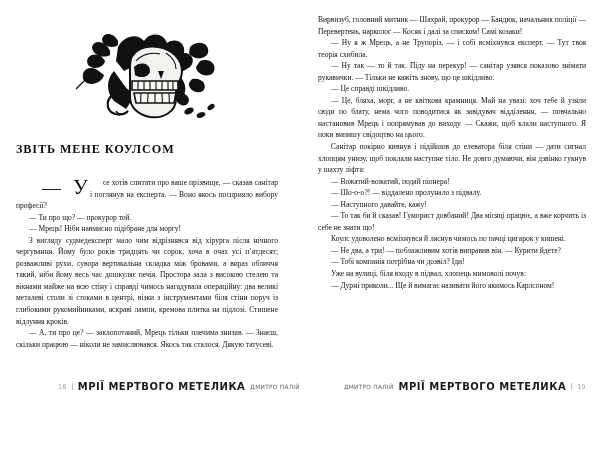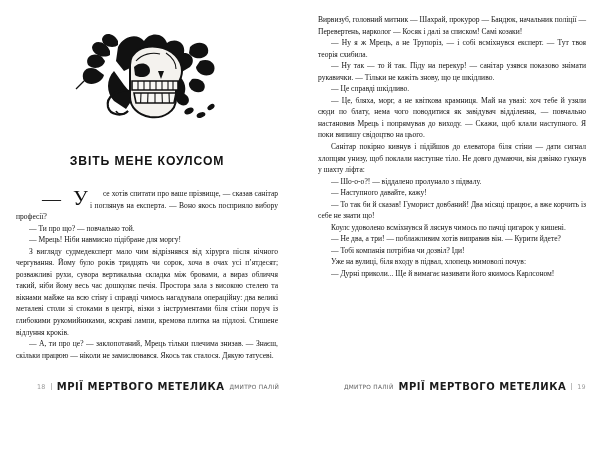--- a/index.html
+++ b/index.html
@@ -38,27 +38,26 @@
     width: 100%;
     display: flex;
     justify-content: center;
     align-items: flex-end;
     height: 108px;
     margin-top: 10px;
   }
   .chapter-art svg { display: block; }
 
   .chapter-title {
-    text-align: center;
-    font-family: Liberation Sans, sans-serif;
+    font-family: Liberation Serif, serif;
     font-weight: 700;
     font-size: 12.2px;
     letter-spacing: 0.9px;
     color: #111111;
-    margin-top: 22px;
+    margin-top: 10px;
     margin-bottom: 0;
   }
 
   
   .column {
     font-size: 7.55px;
     line-height: 11.55px;
     text-align: justify;
     text-justify: inter-word;
     hyphens: manual;
@@ -111,21 +110,21 @@
     bottom: 13px;
     left: 0;
     right: 0;
     display: flex;
     align-items: center;
     font-family: "DejaVu Sans", "Liberation Sans", sans-serif;
     font-size: 6.2px;
     letter-spacing: 0.35px;
     color: #5d5d5d;
   }
-  .footer-left  { padding-left: 16px; justify-content: center; }
+  .footer-left  { padding-left: 16px; justify-content: flex-end; }
   .footer-right { padding-right: 14px; justify-content: flex-end; }
 
   .folio {
     color: #9a9a9a;
     font-size: 6.4px;
   }
   .rule {
     display: inline-block;
     width: 1px;
     height: 7px;
@@ -225,21 +224,21 @@
     <h1 class="chapter-title">ЗВІТЬ МЕНЕ КОУЛСОМ</h1>
 
     <div class="column">
 
       <p class="opening">
         <span class="dropcap-wrap">
           <span class="emdash">—</span><span class="dropcap">У</span>
         </span><span>се хотів спитати про ваше прізвище, — сказав санітар і поглянув на експерта. — Воно якось посприяло вибору професії?</span>
       </p>
 
-      <p class="dialogue">— Ти про що? — повчально той.</p>
+      <p class="dialogue">— Ти про що? — прокурор той.</p>
       <p class="dialogue">— Мрець! Ніби навмисно підібране для моргу!</p>
       <p>З вигляду судмедексперт мало чим відрізнявся від хірурга після нічного чергування. Йому було років тридцять чи сорок, хоча в очах усі п’ятдесят; розважливі рухи, сувора вертикальна складка між бровами, а вираз обличчя такий, ніби йому весь час дошкуляє печія. Простора зала з високою стелею та вікнами майже на всю стіну і справді чимось нагадувала операційну: два великі металеві столи зі стоками в центрі, візки з інструментами біля стіни поруч із глибокими рукомийниками, яскраві лампи, кремова плитка на підлозі. Стишене відлуння кроків.</p>
       <p class="dialogue">— А, ти про це? — заклопотаний, Мрець тільки плечима знизав. — Знаєш, скільки працюю — ніколи не замислювався. Якось так сталося. Дякую татусеві.</p>
     </div>
 
     <div class="footer footer-left">
       <span class="folio">18</span>
       <span class="rule"></span>
       <span class="book-title">МРІЇ МЕРТВОГО МЕТЕЛИКА</span>
       <span class="author">ДМИТРО ПАЛІЙ</span>
@@ -248,20 +247,21 @@
 
   <div class="page page-right">
 
     <div class="column">
       <p class="flush">Вирвизуб, головний митник — Шахрай, прокурор — Бандюк, начальник поліції — Перевертень, нарколог — Косяк і далі за списком! Самі козаки!</p>
       <p class="dialogue">— Ну я ж Мрець, а не Трупоріз, — і собі всміхнувся експерт. — Тут твоя теорія схибила.</p>
       <p class="dialogue">— Ну так — то й так. Піду на перекур! — санітар узявся показово знімати рукавички. — Тільки не кажіть знову, що це шкідливо.</p>
       <p class="dialogue">— Це справді шкідливо.</p>
       <p class="dialogue">— Це, бляха, морг, а не квіткова крамниця. Май на увазі: хоч тебе й узяли сюди по блату, нема чого поводитися як завідувач відділення, — повчально настановив Мрець і попрямував до виходу. — Скажи, щоб клали наступного. Я поки випишу свідоцтво на цього.</p>
       <p>Санітар покірно кивнув і підійшов до елеватора біля стіни — дати сигнал хлопцям унизу, щоб поклали наступне тіло. Не довго думаючи, він дзвінко гукнув у шахту ліфта:</p>
+      <p class="dialogue">— Вожатий-вожатий, подай піонера!</p>
       <p class="dialogue">— Шо-о-о?! — віддалено пролунало з підвалу.</p>
       <p class="dialogue">— Наступного давайте, кажу!</p>
       <p class="dialogue">— То так би й сказав! Гуморист довбаний! Два місяці працює, а вже корчить із себе не знати що!</p>
       <p>Коулс удоволено всміхнувся й ляснув чимось по пачці цигарок у кишені.</p>
       <p class="dialogue">— Не два, а три! — поблажливим хотів виправив він. — Курити йдете?</p>
       <p class="dialogue">— Тобі компанія потрібна чи дозвіл? Іди!</p>
       <p>Уже на вулиці, біля входу в підвал, хлопець мимоволі почув:</p>
       <p class="dialogue">— Дурні приколи... Ще й вимагає називати його якимось Карлсоном!</p>
     </div>
 

